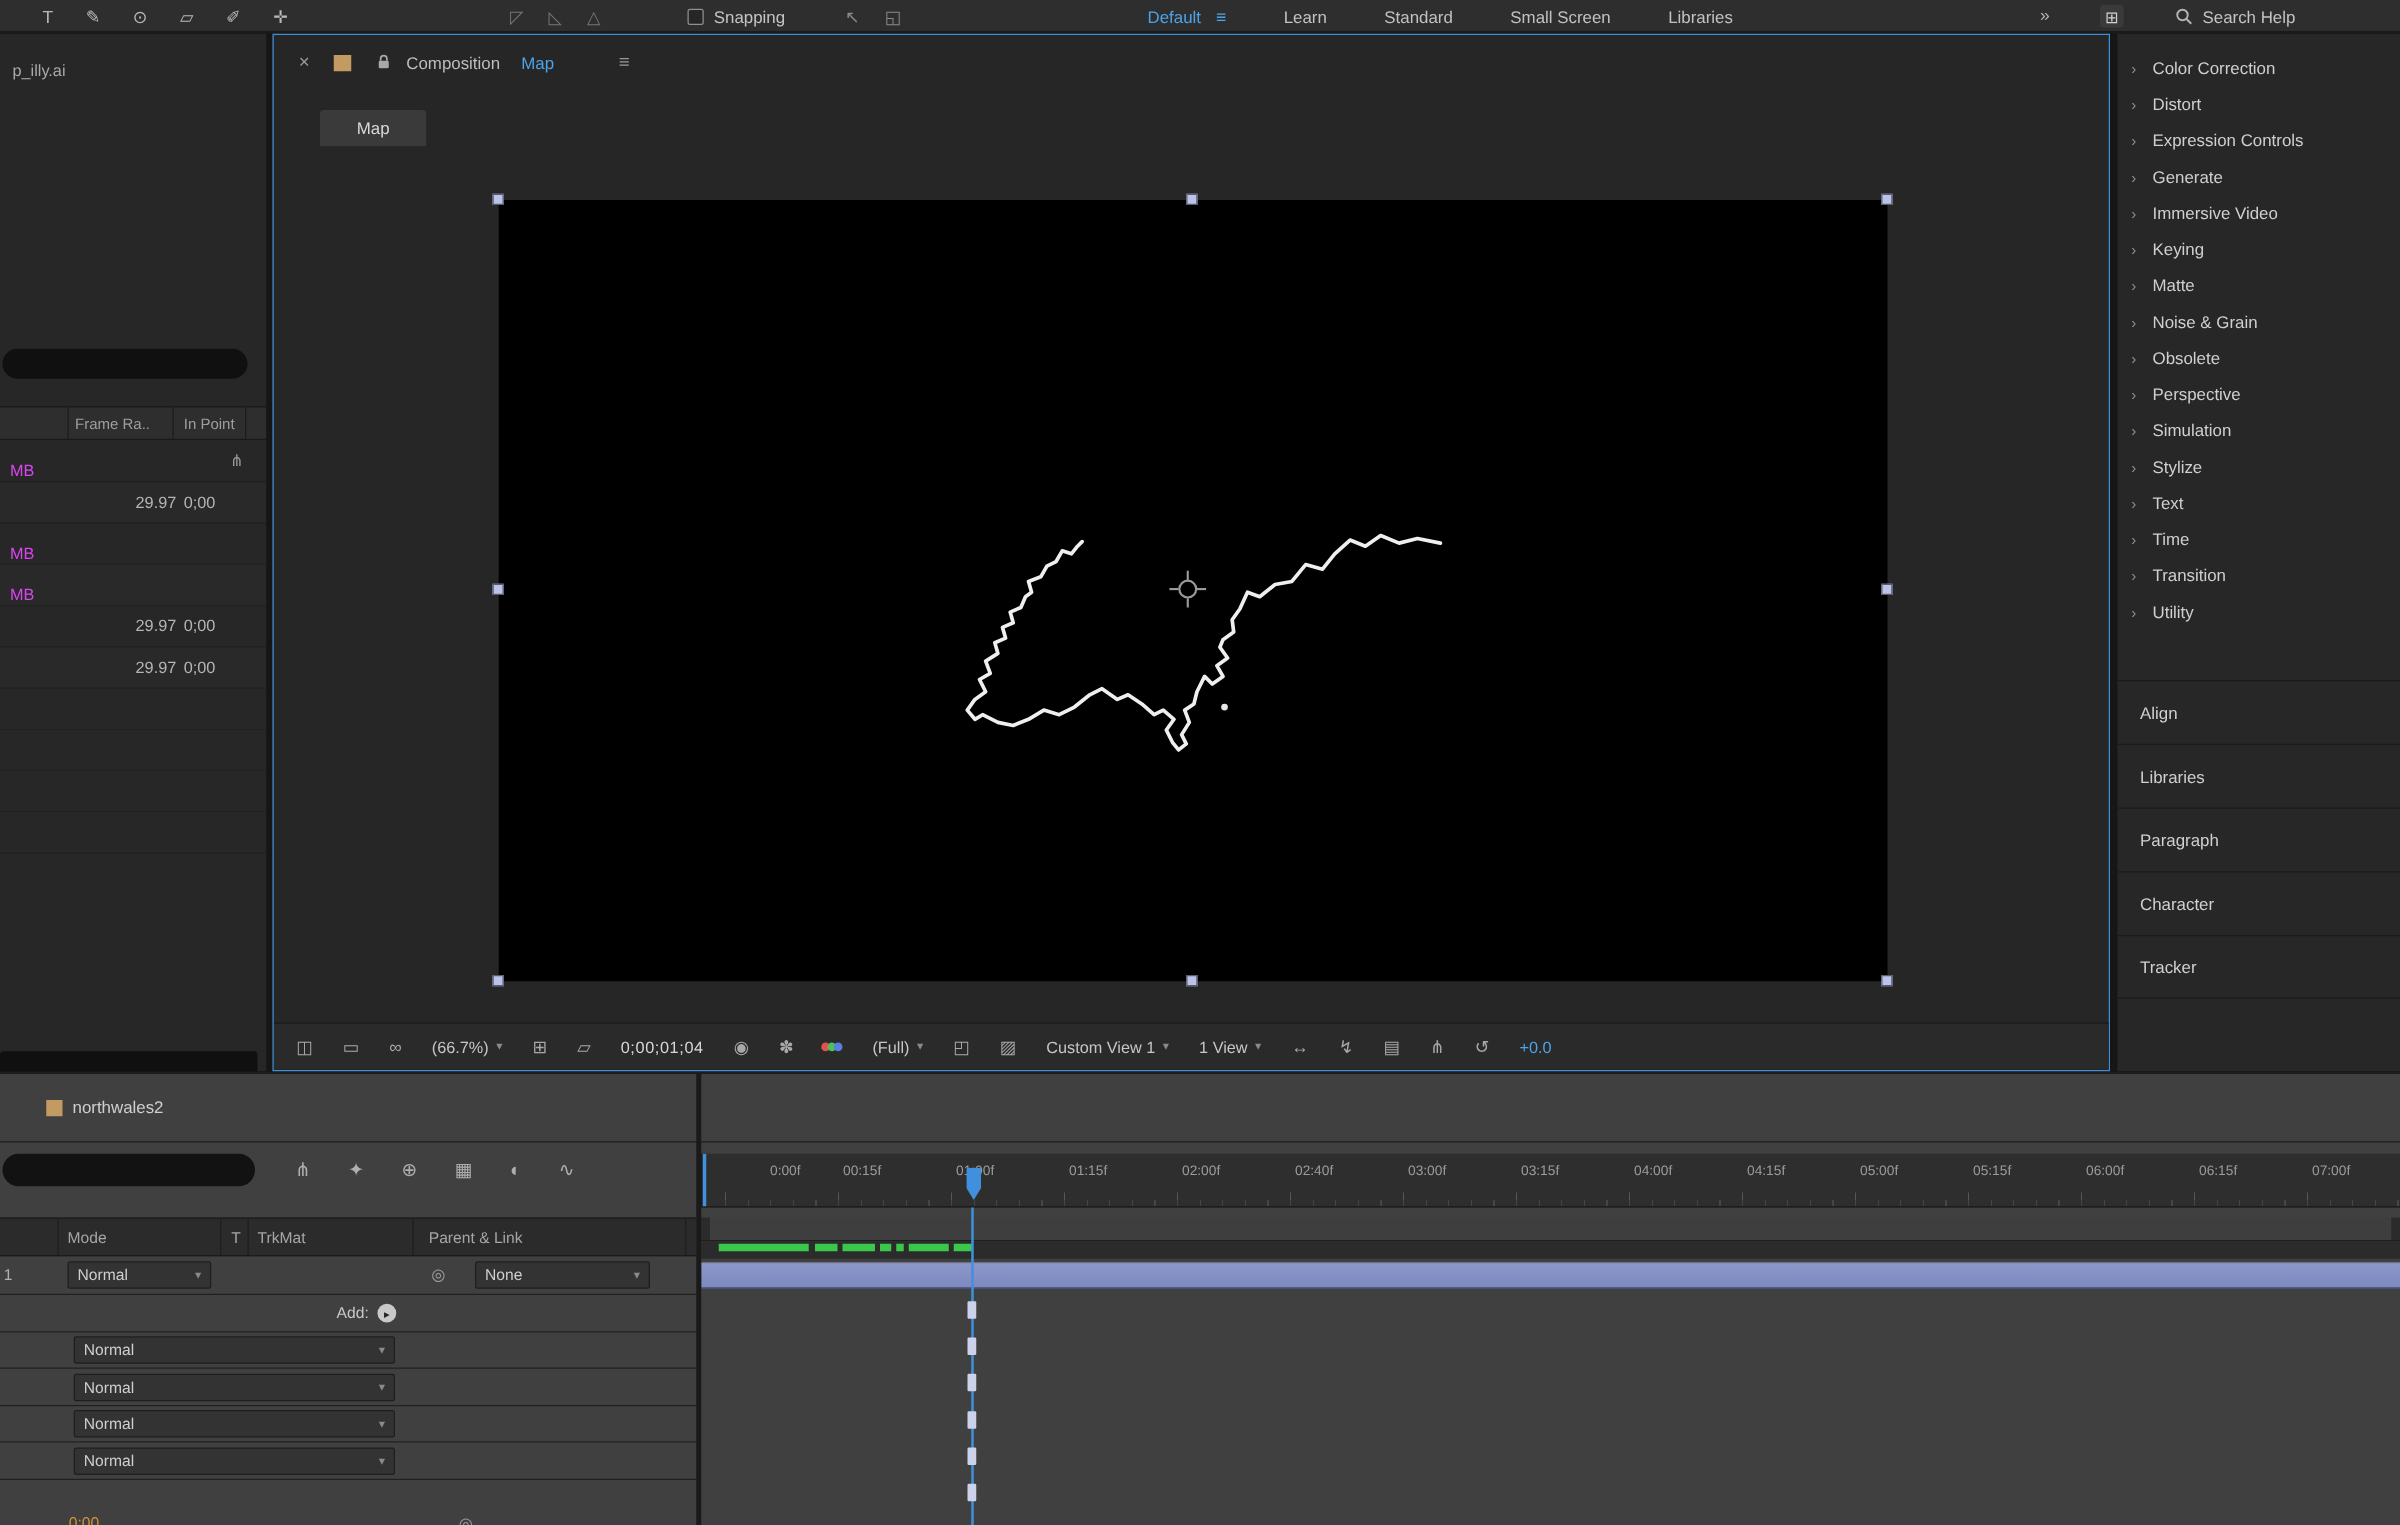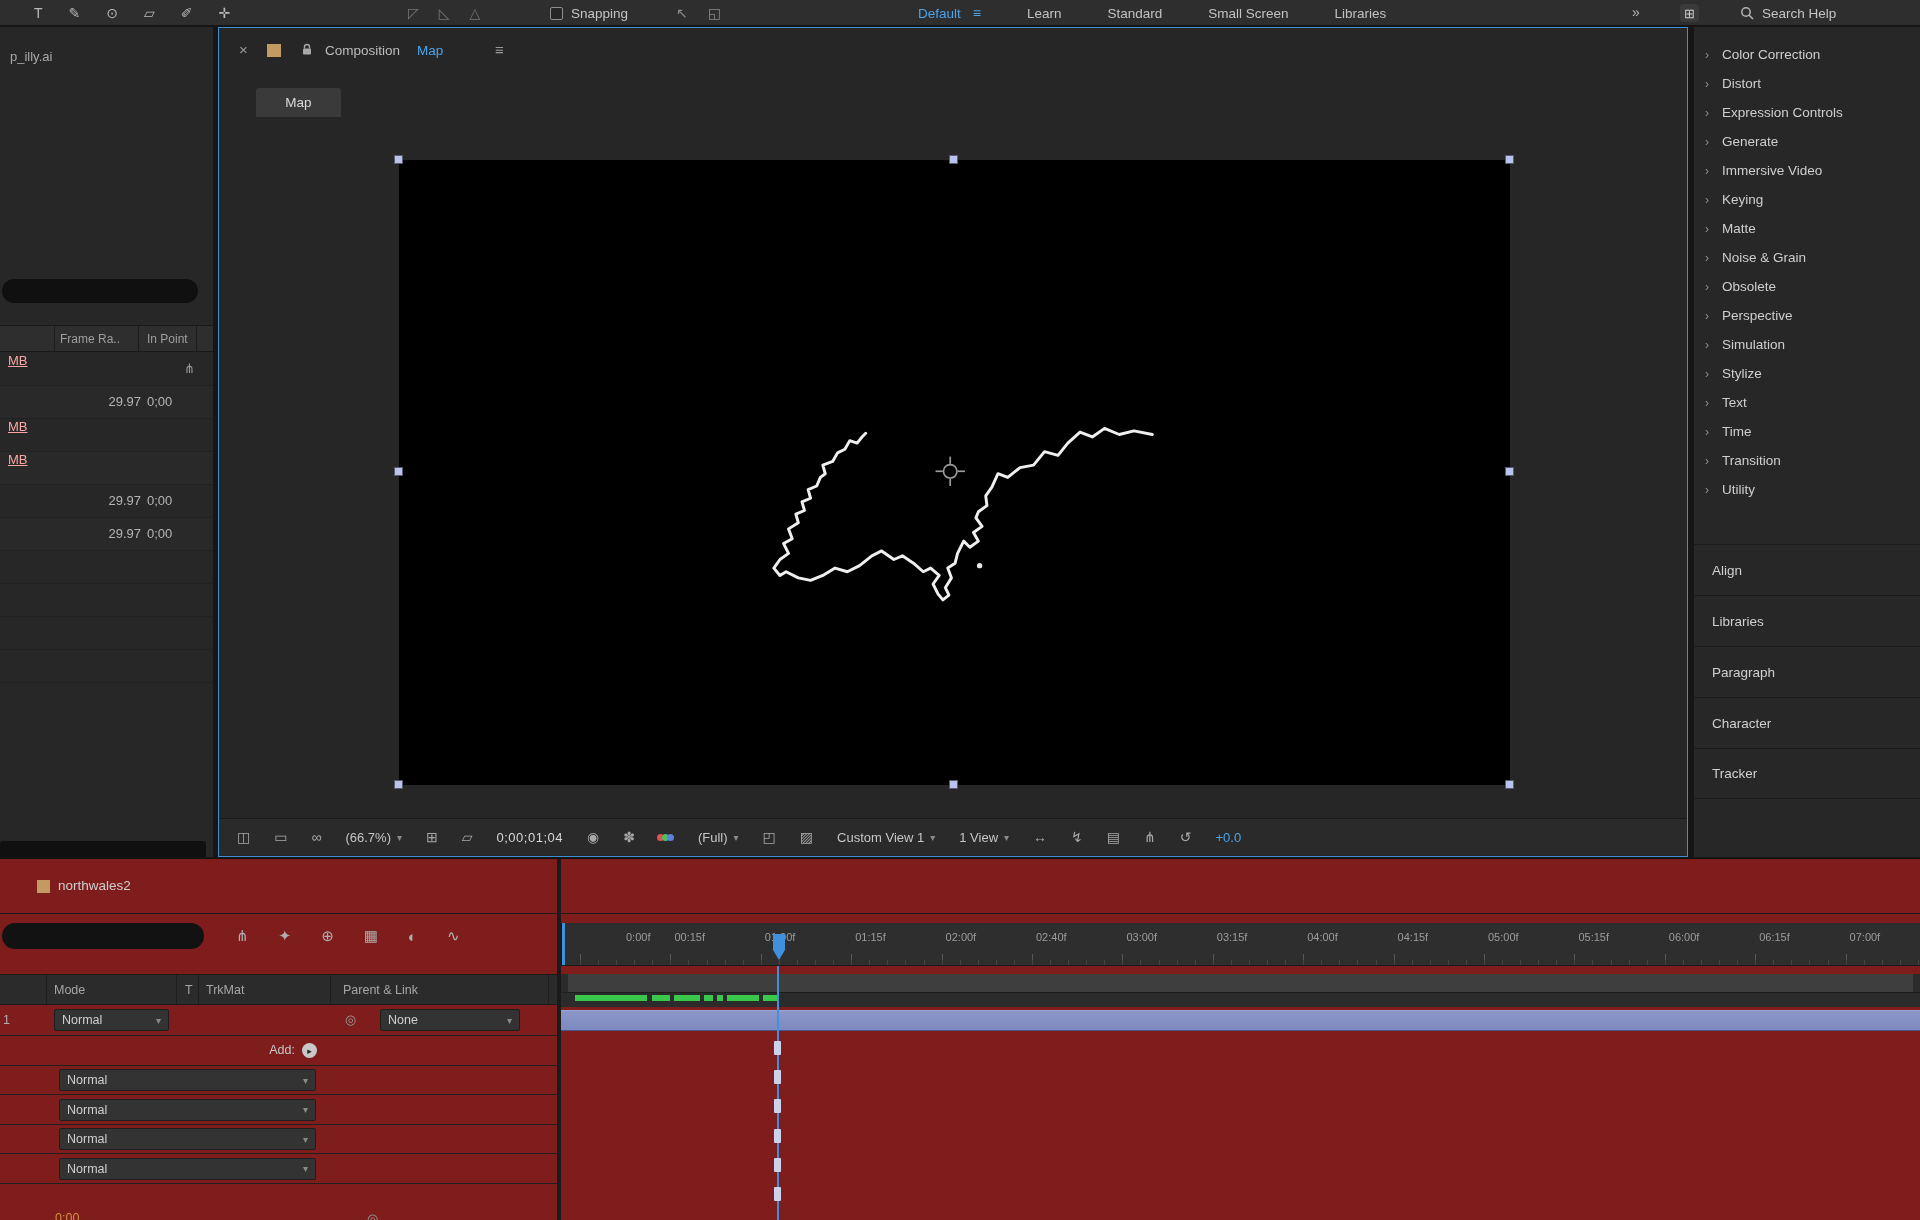--- a/index.html
+++ b/index.html
@@ -33,21 +33,21 @@
   .pp-search{position:absolute;left:2px;top:252px;width:196px;height:24px;background:#101010;border-radius:12px;}
   .pp-header{position:absolute;left:0;top:298px;width:213px;height:27px;background:#2e2e2e;
              border-top:1px solid #191919;border-bottom:1px solid #191919;font-size:12px;color:#9f9f9f;}
   .pp-header span{position:absolute;top:6px;}
   .pp-col1{left:60px;}
   .pp-col2{left:147px;}
   .pp-header i{position:absolute;top:0;bottom:0;width:1px;background:#1c1c1c;}
   .pp-rows{position:absolute;left:0;top:326px;width:213px;}
   .pp-row{position:relative;height:33px;border-bottom:1px solid #212121;font-size:13px;}
   .pp-row:nth-child(even){background:#292929;}
-  .pp-label{position:absolute;left:8px;top:0;color:#fca5a5;text-decoration:underline;}
+  .pp-label{position:absolute;left:8px;top:16px;color:#d946ef;}
   .pp-rate{position:absolute;left:60px;top:8px;width:81px;text-align:right;color:#b5b5b5;}
   .pp-in{position:absolute;left:147px;top:8px;color:#b5b5b5;}
   .pp-icon{position:absolute;left:184px;top:8px;color:#9a9a9a;font-size:13px;}
   .pp-empty{position:absolute;left:0;top:524px;width:213px;height:132px;
             background:repeating-linear-gradient(180deg,transparent 0 32px,#212121 32px 33px);}
   .pp-footer{position:absolute;left:0;top:814px;width:206px;height:20px;background:#101010;border-radius:3px;}
 
   
   .comp-panel{position:absolute;left:218px;top:27px;width:1470px;height:830px;background:#262626;
               border:1px solid var(--sel-border,#3f8fd6);overflow:hidden;}
@@ -78,21 +78,21 @@
   .right-col{position:absolute;left:1694px;top:27px;width:226px;height:830px;background:#272727;overflow:hidden;}
   .fx-list{position:absolute;left:0;top:13px;right:0;}
   .fx-item{height:29px;display:flex;align-items:center;padding-left:11px;gap:9px;font-size:13.5px;color:#cfcfcf;}
   .fx-item .chev{font-size:12px;width:8px;color:#8f8f8f;}
   .stack{position:absolute;left:0;top:517px;right:0;}
   .stack-item{height:51px;border-top:1px solid #1b1b1b;display:flex;align-items:center;
               padding-left:18px;font-size:13.5px;color:#d0d0d0;}
   .stack-item:last-child{border-bottom:1px solid #1b1b1b;}
 
   
-  .timeline{position:absolute;left:0;top:858px;width:1920px;height:362px;background:#7f1d1d;
+  .timeline{position:absolute;left:0;top:858px;width:1920px;height:362px;background:#404040;
             border-top:1px solid #101010;overflow:hidden;}
   .tl-swatch{position:absolute;left:37px;top:21px;width:13px;height:13px;background:var(--swatch,#c49a63);}
   .tl-name{position:absolute;left:58px;top:19px;font-size:13.5px;color:#cfcfcf;}
   .tl-hdiv{position:absolute;left:0;right:0;top:54px;border-top:1px solid #1d1d1d;}
   .tl-search{position:absolute;left:2px;top:64px;width:202px;height:26px;background:#121212;border-radius:13px;}
   .tl-icons{position:absolute;left:236px;top:64px;height:26px;display:flex;align-items:center;gap:30px;
             font-size:15px;color:#aeaeae;}
   .tl-ruler{position:absolute;left:561px;right:0;top:64px;height:43px;background:#2e2e2e;
             border-left:1px solid #161616;border-bottom:1px solid #1a1a1a;overflow:hidden;}
   .tl-ruler::before{content:"";position:absolute;left:18px;right:0;bottom:0;height:11px;
@@ -386,21 +386,21 @@
         <span class="tlicon">✦</span>
         <span class="tlicon">⊕</span>
         <span class="tlicon">▦</span>
         <span class="tlicon">◐</span>
         <span class="tlicon">∿</span>
       </div>
 
     <div class="tl-ruler">
       <div class="startmark"></div>
       <div>
-          <span class="rlabel" style="left: 28px; padding-left: 36px;">0:00f</span>
+          <span class="rlabel" style="left: 18px; padding-left: 36px;">0:00f</span>
           <span class="rlabel" style="left: 112.4px;">00:15f</span>
           <span class="rlabel" style="left: 202.8px;">01:00f</span>
           <span class="rlabel" style="left: 293.2px;">01:15f</span>
           <span class="rlabel" style="left: 383.6px;">02:00f</span>
           <span class="rlabel" style="left: 474px;">02:40f</span>
           <span class="rlabel" style="left: 564.4px;">03:00f</span>
           <span class="rlabel" style="left: 654.8px; text-align: right;">03:15f</span>
           <span class="rlabel" style="left: 745.2px;">04:00f</span>
           <span class="rlabel" style="left: 835.6px;">04:15f</span>
           <span class="rlabel" style="left: 926px;">05:00f</span>

